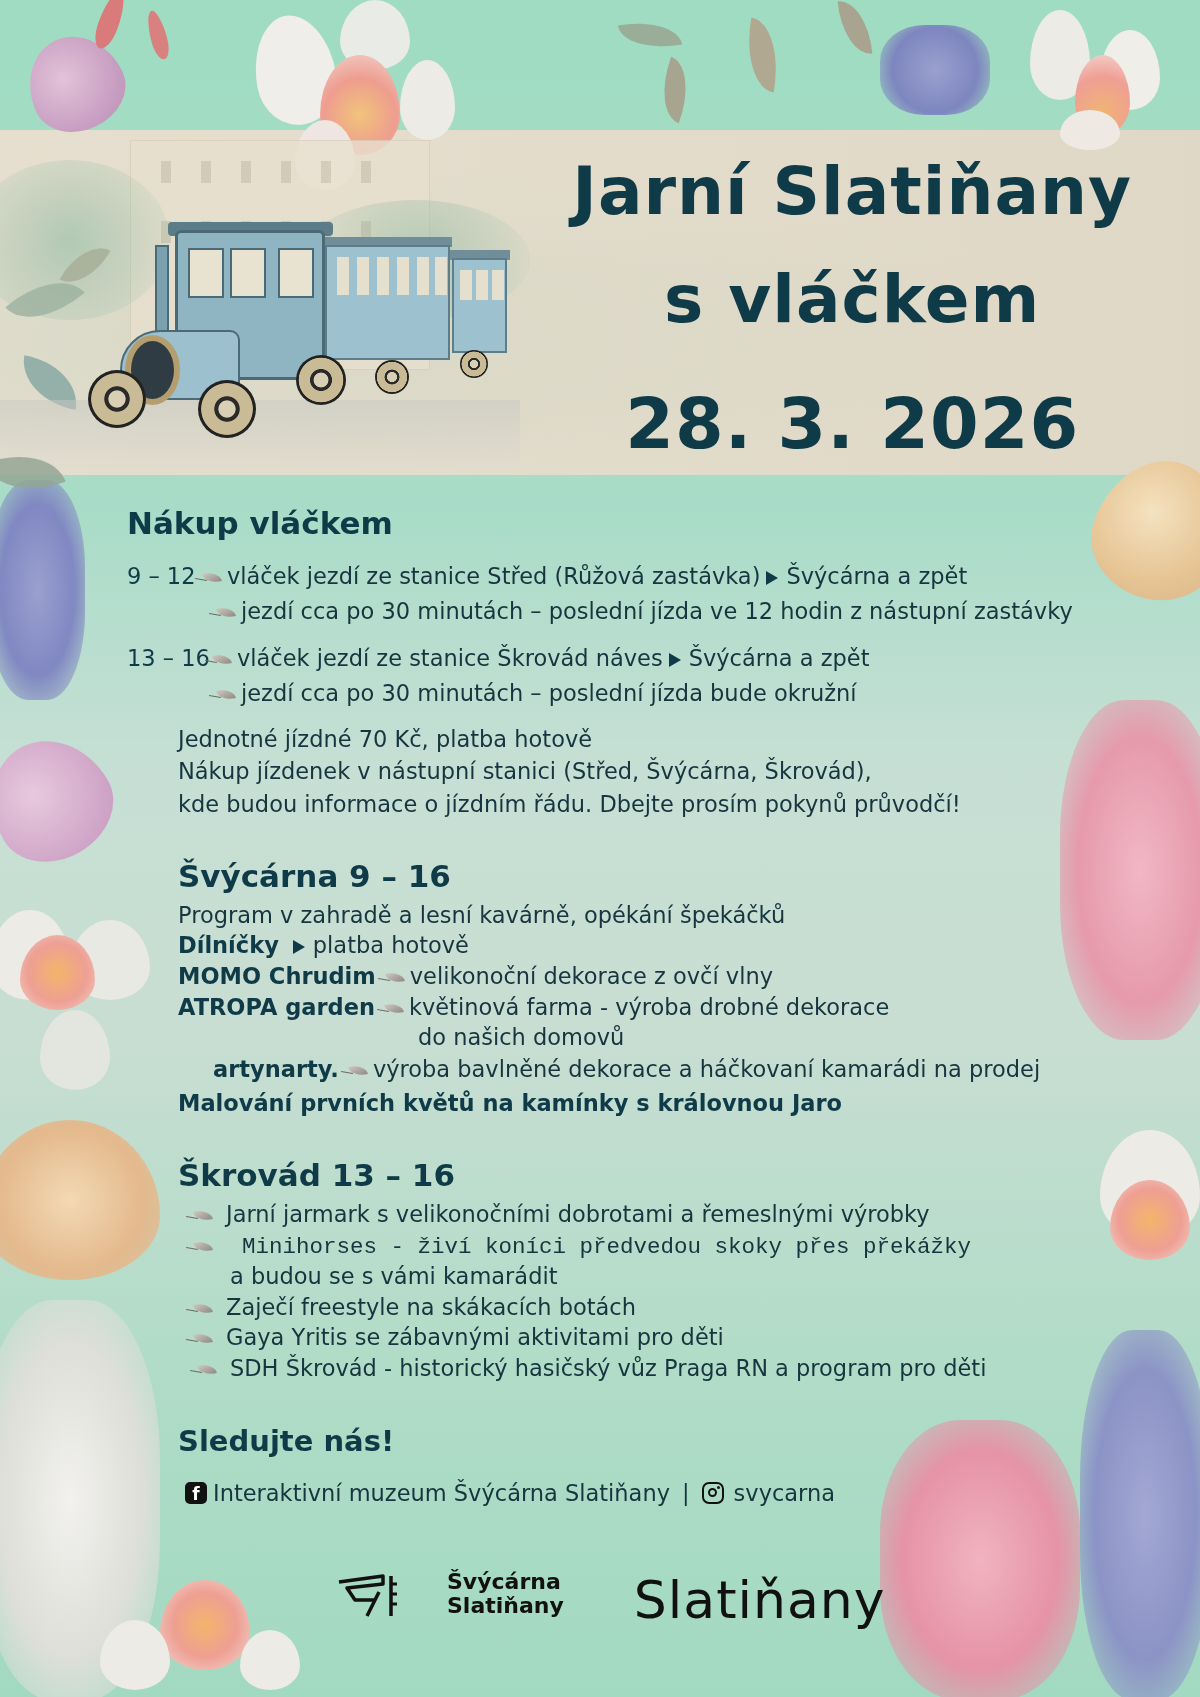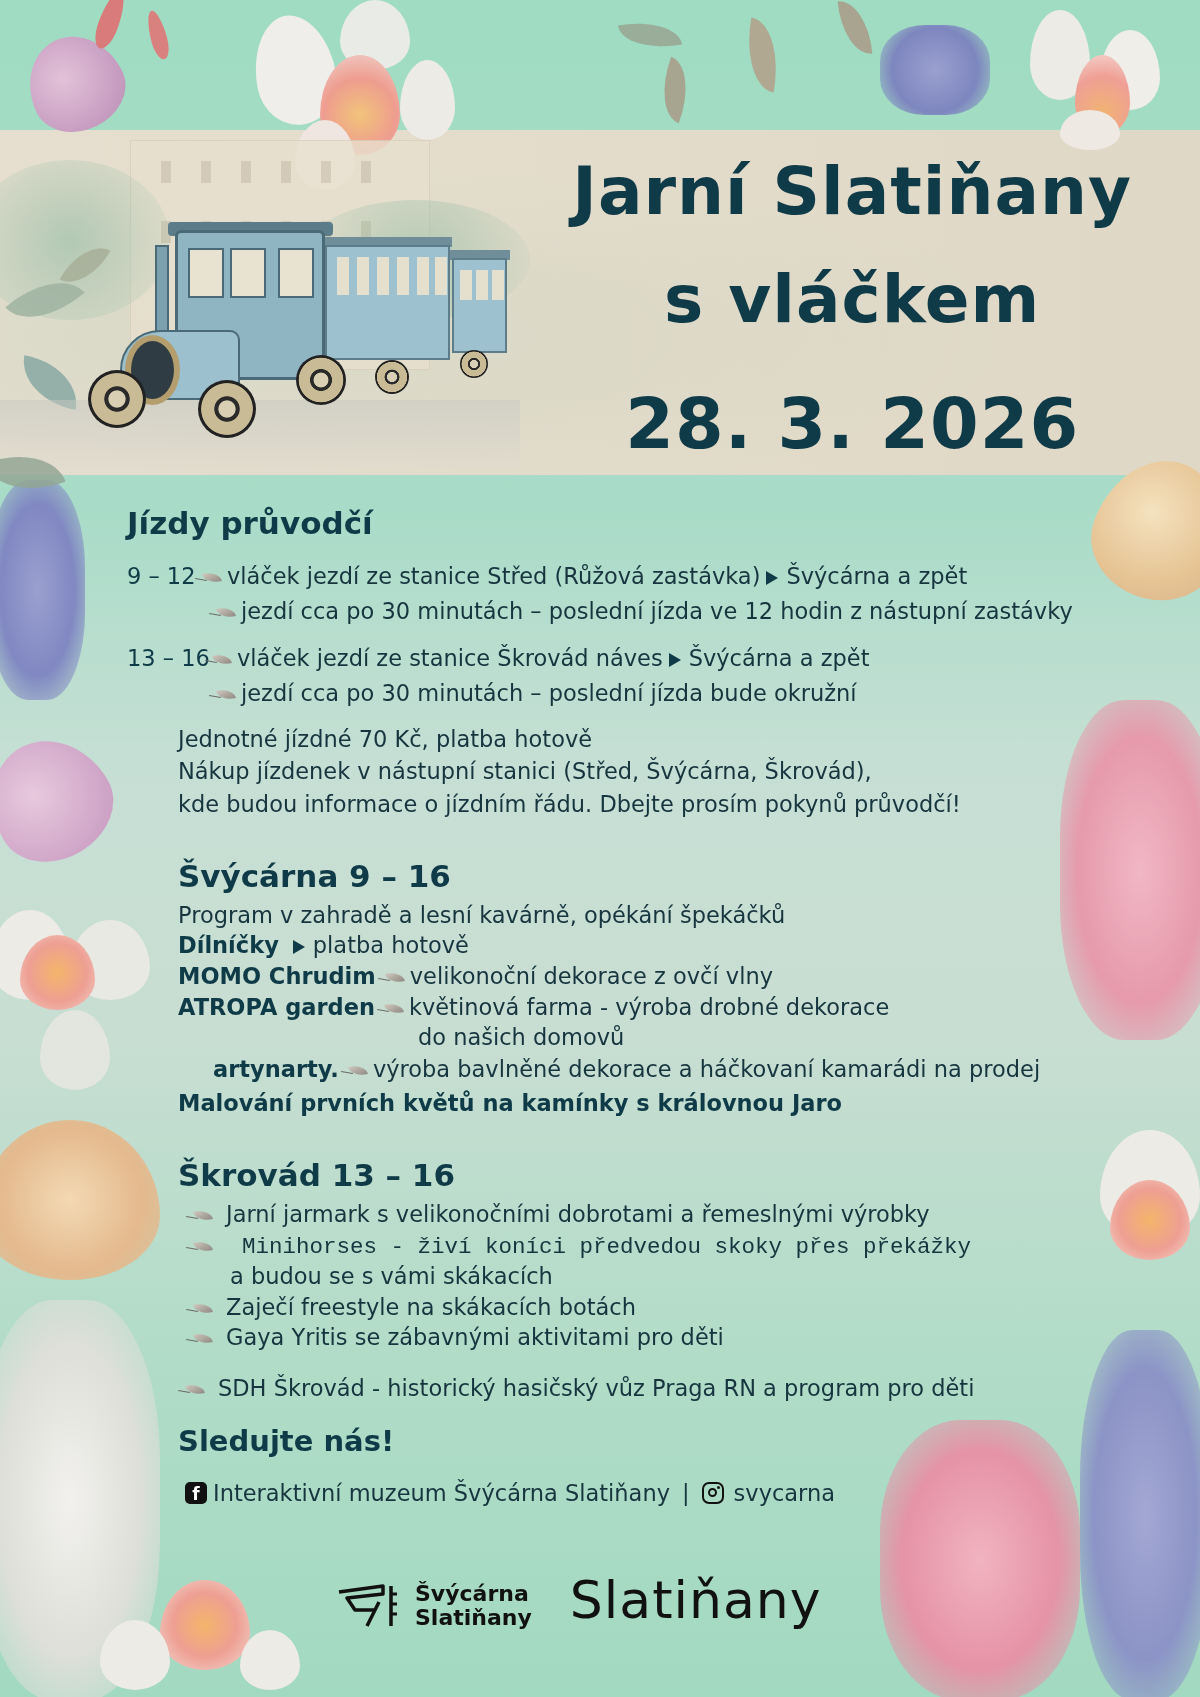--- a/index.html
+++ b/index.html
@@ -73,21 +73,21 @@
   }
   .arrow { display: inline-block; width: 0; height: 0; border-top: 7px solid transparent; border-bottom: 7px solid transparent; border-left: 12px solid #0f3a47; margin: 0 8px 0 6px; vertical-align: middle; }
 
   .social { position: absolute; left: 185px; top: 1480px; font-size: 22.5px; color: #16353e; display: flex; align-items: center; white-space: nowrap; }
   .fb-icon { width: 22px; height: 22px; background: #111; border-radius: 5px; color: #fff; font-weight: bold; font-size: 17px; display: inline-flex; align-items: flex-end; justify-content: center; margin-right: 6px; font-family: "DejaVu Sans", sans-serif; line-height: 20px; }
   .ig-icon { width: 22px; height: 22px; border: 2.5px solid #111; border-radius: 7px; position: relative; display: inline-block; margin-right: 10px; }
   .ig-icon::before { content: ""; position: absolute; left: 4px; top: 4px; width: 9px; height: 9px; border: 2.5px solid #111; border-radius: 50%; box-sizing: border-box; }
   .ig-icon::after { content: ""; position: absolute; right: 2px; top: 2px; width: 3px; height: 3px; background: #111; border-radius: 50%; }
   .sep { margin: 0 12px; color: #16353e; }
 
-  .logos { position: absolute; left: 335px; top: 1570px; display: flex; align-items: flex-end; }
+  .logos { position: absolute; left: 335px; top: 1570px; display: flex; align-items: flex-start; gap: 32px; }
   .logo-mark { width: 72px; height: 50px; position: relative; margin-right: 8px; }
   .logo-text-small { font-weight: bold; font-size: 22px; line-height: 24px; color: #111; }
   .logo-big { font-size: 52px; color: #111; margin-left: 38px; letter-spacing: 1px; font-family: "DejaVu Sans", sans-serif; }
 </style>
 </head>
 <body>
 
 <div class="poster">
 
   <div class="header-band"></div>
@@ -187,21 +187,21 @@
     <div class="petal" style="left:1095px;top:460px;width:130px;height:140px;background:radial-gradient(circle at 40% 40%,#f4e2bf,#e6c494 60%,#d8b48a);transform:rotate(20deg);"></div>
     <div class="hyacinth" style="left:1060px;top:700px;width:160px;height:340px;background:radial-gradient(ellipse,#f1b7c4,#e69aab 55%,rgba(230,154,171,0));"></div>
     <div class="petal" style="left:1100px;top:1130px;width:100px;height:110px;background:#ecebe6;"></div>
     <div class="petal" style="left:1110px;top:1180px;width:80px;height:80px;background:radial-gradient(circle,#f3b56b,#ee9f93 55%,#f3d6cf);"></div>
     <div class="hyacinth" style="left:880px;top:1420px;width:200px;height:280px;background:radial-gradient(ellipse,#f1b3c0,#e593a6 55%,rgba(229,147,166,0));"></div>
     <div class="hyacinth" style="left:1080px;top:1330px;width:130px;height:370px;background:radial-gradient(ellipse,#a3a8d3,#8c93c6 55%,rgba(140,147,198,0));"></div>
   </div>
 
   <div class="content">
 
-    <div class="h2" style="left:127px;top:505px;">Jízdy průvodčí</div>
+    <div class="h2" style="left:127px;top:505px;">Nákup vláčkem</div>
 
     <div class="line" style="left:127px;top:561px;">
       <span class="time" style="width:66px;">9 – 12</span><span class="leaf-bullet"></span><span>vláček jezdí ze stanice Střed (Růžová zastávka)</span><span class="arrow"></span><span>Švýcárna a zpět</span>
     </div>
     <div class="line" style="left:207px;top:596px;">
       <span class="leaf-bullet"></span><span>jezdí cca po 30 minutách – poslední jízda ve 12 hodin z nástupní zastávky</span>
     </div>
 
     <div class="line" style="left:127px;top:643px;">
       <span class="time" style="width:76px;">13 – 16</span><span class="leaf-bullet"></span><span>vláček jezdí ze stanice Škrovád náves</span><span class="arrow"></span><span>Švýcárna a zpět</span>
@@ -233,28 +233,28 @@
       <b>Malování prvních květů na kamínky s královnou Jaro</b>
     </div>
 
     <div class="h2" style="left:178px;top:1157px;">Škrovád 13 – 16</div>
     <div class="line" style="left:184px;top:1199px;">
       <span class="leaf-bullet"></span><span style="margin-left:8px;">Jarní jarmark s velikonočními dobrotami a řemeslnými výrobky</span>
     </div>
     <div class="line" style="left:184px;top:1230px;">
       <span class="leaf-bullet"></span><span style="margin-left:24px;font-family:Liberation Mono, monospace;">Minihorses - živí koníci předvedou skoky přes překážky</span>
     </div>
-    <div class="line" style="left:230px;top:1261px;">a budou se s vámi skákacích</div>
+    <div class="line" style="left:230px;top:1261px;">a budou se s vámi kamarádit</div>
     <div class="line" style="left:184px;top:1292px;">
       <span class="leaf-bullet"></span><span style="margin-left:8px;">Zaječí freestyle na skákacích botách</span>
     </div>
     <div class="line" style="left:184px;top:1322px;">
       <span class="leaf-bullet"></span><span style="margin-left:8px;">Gaya Yritis se zábavnými aktivitami pro děti</span>
     </div>
-    <div class="line" style="left:176px;top:1353px;margin-top:20px;">
+    <div class="line" style="left:188px;top:1353px;">
       <span class="leaf-bullet"></span><span style="margin-left:8px;">SDH Škrovád - historický hasičský vůz Praga RN a program pro děti</span>
     </div>
 
     <div class="h2" style="left:178px;top:1424px;font-size:29px;">Sledujte nás!</div>
     <div class="social">
       <span class="fb-icon">f</span>
       <span>Interaktivní muzeum Švýcárna Slatiňany</span>
       <span class="sep">|</span>
       <span class="ig-icon"></span>
       <span>svycarna</span>

